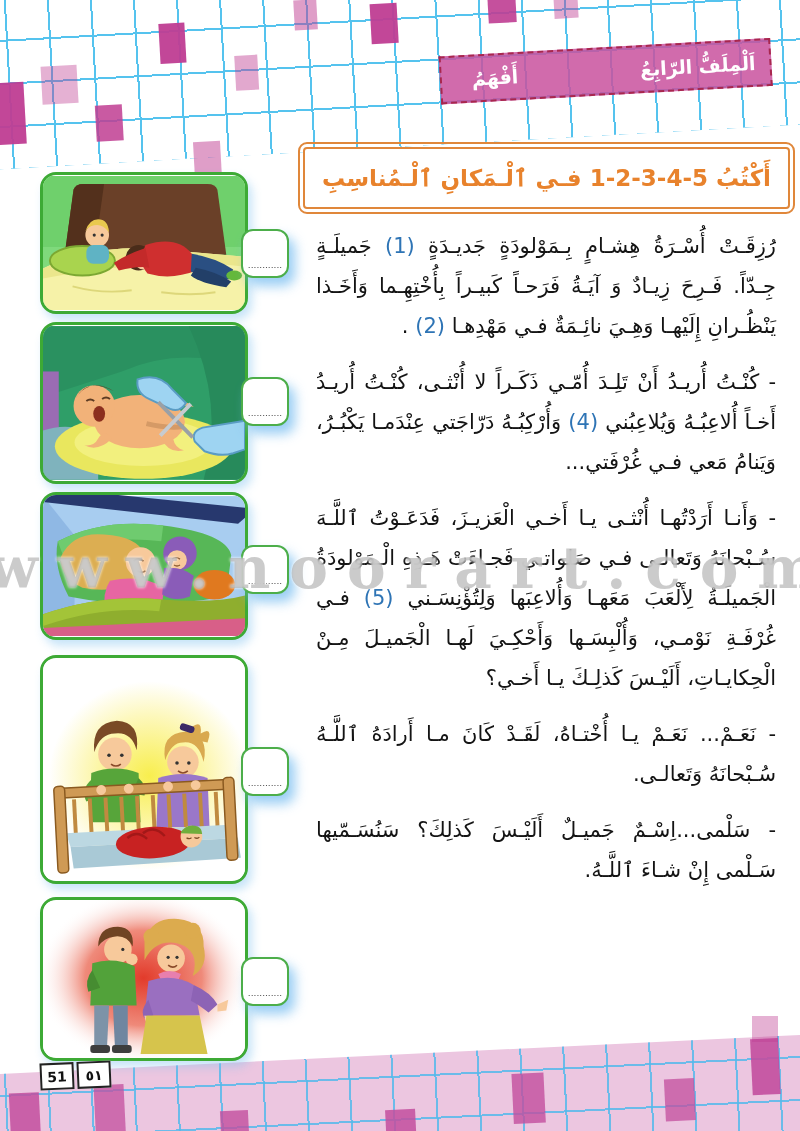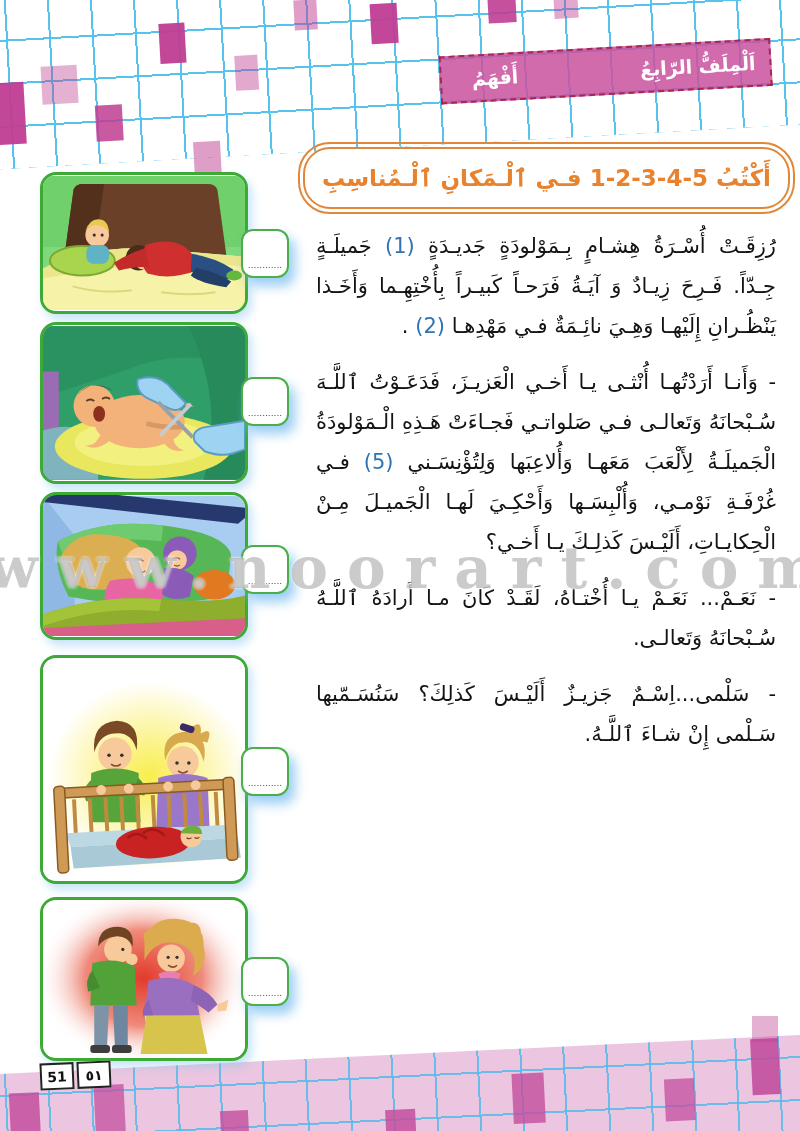--- a/index.html
+++ b/index.html
@@ -16,21 +16,21 @@
   .sq{position:absolute;background:#bf3d92;}
   
   .header-band{position:absolute;left:472px;top:110px;width:332px;height:48px;
     background:rgba(201,81,157,.85);border:2px dashed #a8274e;
     display:flex;align-items:center;justify-content:space-between;direction:rtl;
     padding:0 14px 0 30px;box-sizing:border-box;}
   .header-band .hlabel{color:#ffffff;font-weight:bold;font-size:19px;white-space:nowrap;}
 
   
   .title-box{position:absolute;left:303px;top:147px;width:483px;height:58px;
-    background:#fff;border:2px solid #e0873a;border-radius:27px;
+    background:#fff;border:2px solid #e0873a;border-radius:4px;
     outline:2px solid #e0873a;outline-offset:3px;
     display:flex;align-items:center;justify-content:center;direction:rtl;
     color:#e8822c;font-weight:bold;font-size:23px;z-index:10;}
 
   
   .fig{position:absolute;left:40px;width:202px;border:3px solid #3daa35;border-radius:16px;
     overflow:hidden;background:#fff;z-index:5;box-shadow:4px 6px 10px rgba(130,195,240,.45);}
   .fig svg{display:block;width:100%;height:100%;}
 
   
@@ -277,23 +277,24 @@
     </div>
   <div class="ans" style="top:747px;">
     <span class="dots">............</span>
     </div>
   <div class="ans" style="top:957px;">
     <span class="dots">............</span>
     </div>
 
   <div class="story">
       <p><span>رُزِقَـتْ أُسْـرَةُ هِشـامٍ بِـمَوْلودَةٍ جَديـدَةٍ </span><span class="marker">(1)</span><span> جَميلَـةٍ جِـدّاً. فَـرِحَ زِيـادٌ وَ آيَـةُ فَرَحـاً كَبيـراً بِأُخْتِهِـما وَأَخَـذا يَنْظُـرانِ إِلَيْهـا وَهِـيَ نائِـمَةٌ فـي مَهْدِهـا </span><span class="marker">(2)</span><span> .</span></p>
+      <p><span>- كُنْـتُ أُريـدُ أَنْ تَلِـدَ أُمّـي ذَكَـراً لا أُنْثـى، كُنْـتُ أُريـدُ أَخـاً أُلاعِبُـهُ وَيُلاعِبُني </span><span class="marker">(4)</span><span> وَأُرْكِبُـهُ دَرّاجَتي عِنْدَمـا يَكْبُـرُ، وَيَنامُ مَعي فـي غُرْفَتي...</span></p>
       <p><span>- وَأَنـا أَرَدْتُهـا أُنْثـى يـا أَخـي الْعَزيـزَ، فَدَعَـوْتُ ٱللَّـهَ سُـبْحانَهُ وَتَعالـى فـي صَلواتـي فَجـاءَتْ هَـذِهِ الْـمَوْلودَةُ الْجَميلَـةُ لِأَلْعَبَ مَعَهـا وَأُلاعِبَها وَلِتُؤْنِسَـني </span><span class="marker">(5)</span><span> فـي غُرْفَـةِ نَوْمـي، وَأُلْبِسَـها وَأَحْكِـيَ لَهـا الْجَميـلَ مِـنْ الْحِكايـاتِ، أَلَيْـسَ كَذلِـكَ يـا أَخـي؟</span></p>
       <p><span>- نَعَـمْ... نَعَـمْ يـا أُخْتـاهُ، لَقَـدْ كَانَ مـا أَرادَهُ ٱللَّـهُ سُـبْحانَهُ وَتَعالـى.</span></p>
-      <p><span>- سَلْمى...اِسْـمٌ جَزيـزٌ أَلَيْـسَ كَذلِكَ؟ سَنُسَـمّيها سَـلْمى إِنْ شـاءَ ٱللَّـهُ.</span></p>
+      <p><span>- سَلْمى...اِسْـمٌ جَميـلٌ أَلَيْـسَ كَذلِكَ؟ سَنُسَـمّيها سَـلْمى إِنْ شـاءَ ٱللَّـهُ.</span></p>
     </div>
 
   <div class="watermark">www.noorart.com</div>
 
   <div class="grid-bottom">
     <div class="bsq" style="left:45px;top:20px;width:30px;height:48px;opacity:.85"></div>
     <div class="bsq" style="left:130px;top:16px;width:30px;height:56px;opacity:.75"></div>
     <div class="bsq" style="left:255px;top:48px;width:28px;height:46px;opacity:.8"></div>
     <div class="bsq" style="left:420px;top:55px;width:30px;height:46px;opacity:.85"></div>
     <div class="bsq" style="left:548px;top:25px;width:32px;height:50px;opacity:.8"></div>

